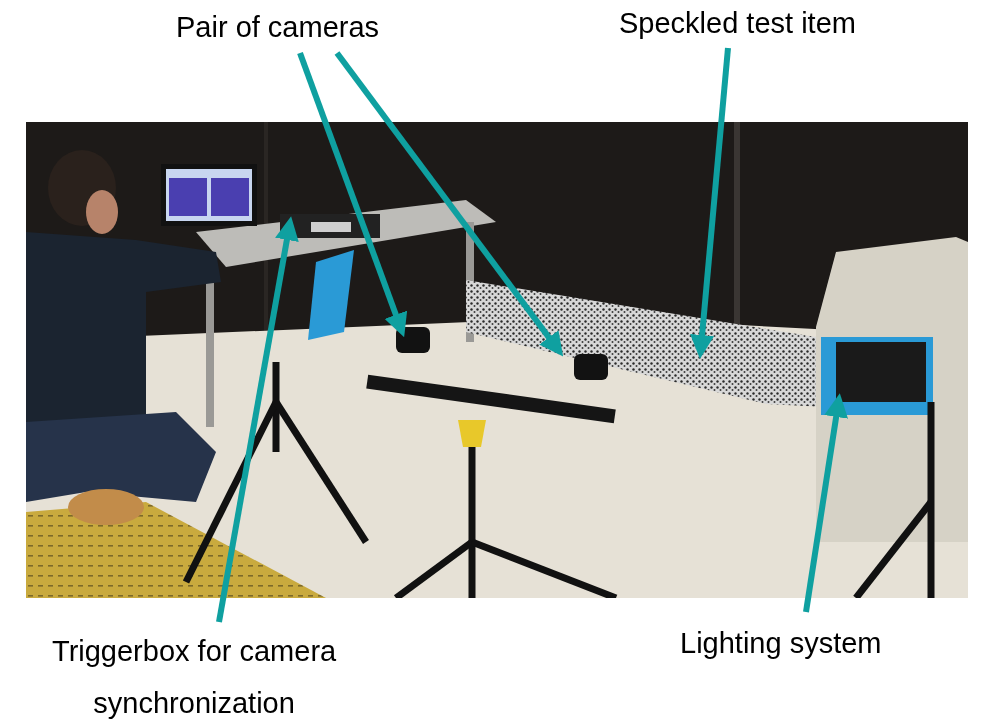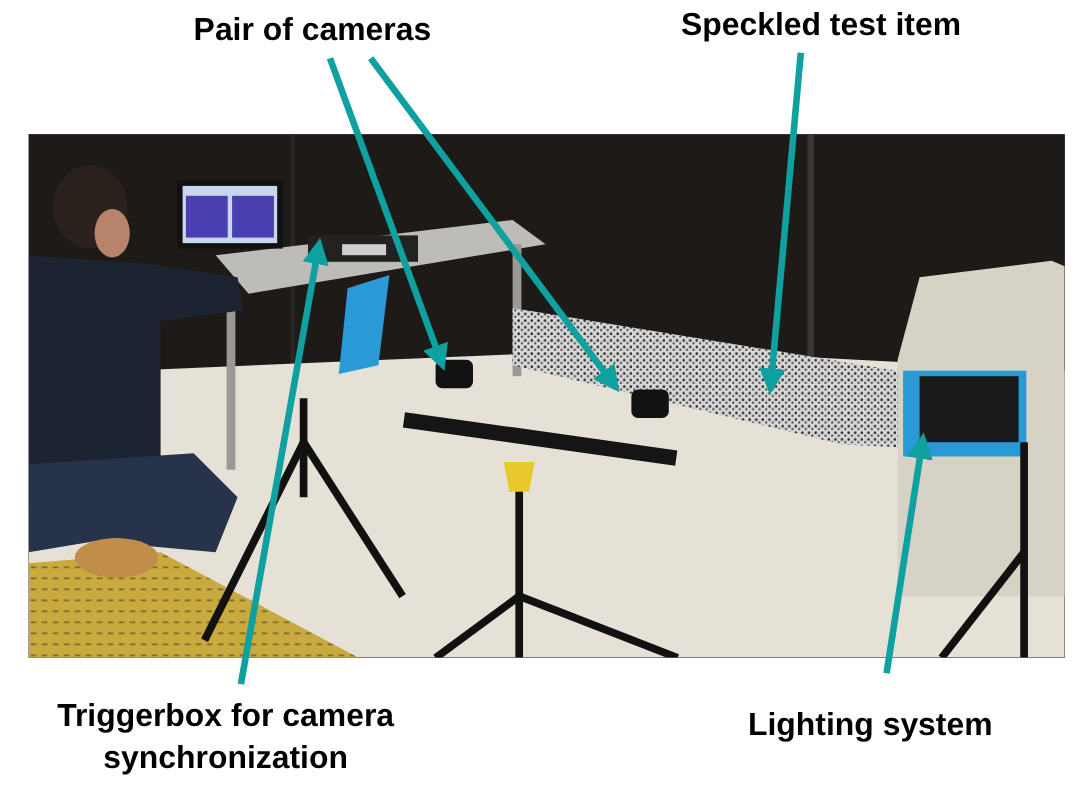--- a/index.html
+++ b/index.html
@@ -1,31 +1,31 @@
 <!DOCTYPE html>
 <html><head>
 <meta charset="utf-8">
 <style>
   html, body { margin:0; padding:0; background:#ffffff; }
   body { width:993px; height:720px; position:relative; overflow:hidden; font-family:"Liberation Sans", sans-serif; }
-  .label { position:absolute; font-weight:bold; color:#000; font-size:29px; line-height:34px; white-space:nowrap; text-align:center; }
+  .label { position:absolute; font-weight:normal; color:#000; font-size:29px; line-height:34px; white-space:nowrap; text-align:center; }
   .photo { position:absolute; left:26px; top:122px; width:942px; height:476px; overflow:hidden; background:#1d1a18; }
   .photo svg { position:absolute; left:0; top:0; }
   .arrows { position:absolute; left:0; top:0; pointer-events:none; }
 </style>
 </head>
 <body>
 
 <div class="label" style="left:176px; top:10px;">Pair of cameras</div>
 <div class="label" style="left:619px; top:6px;">Speckled test item</div>
 <div class="label" style="left:52px; top:634px;">
   <div>Triggerbox for camera</div>
-  <div style="margin-top:4px;">synchronization</div>
+  <div style="margin-top:18px;">synchronization</div>
 </div>
-<div class="label" style="left:680px; top:626px;margin-top:16px;">Lighting system</div>
+<div class="label" style="left:680px; top:626px;">Lighting system</div>
 
 <div class="photo">
   <svg width="942" height="476" viewBox="0 0 942 476">
     <defs>
       <pattern id="speck" width="6" height="6" patternUnits="userSpaceOnUse">
         <rect width="6" height="6" fill="#d8d8d8"></rect>
         <circle cx="1.5" cy="1.5" r="1.2" fill="#2a2a2a"></circle>
         <circle cx="4.5" cy="4" r="1" fill="#3a3a3a"></circle>
       </pattern>
       <pattern id="mat" width="10" height="10" patternUnits="userSpaceOnUse">

